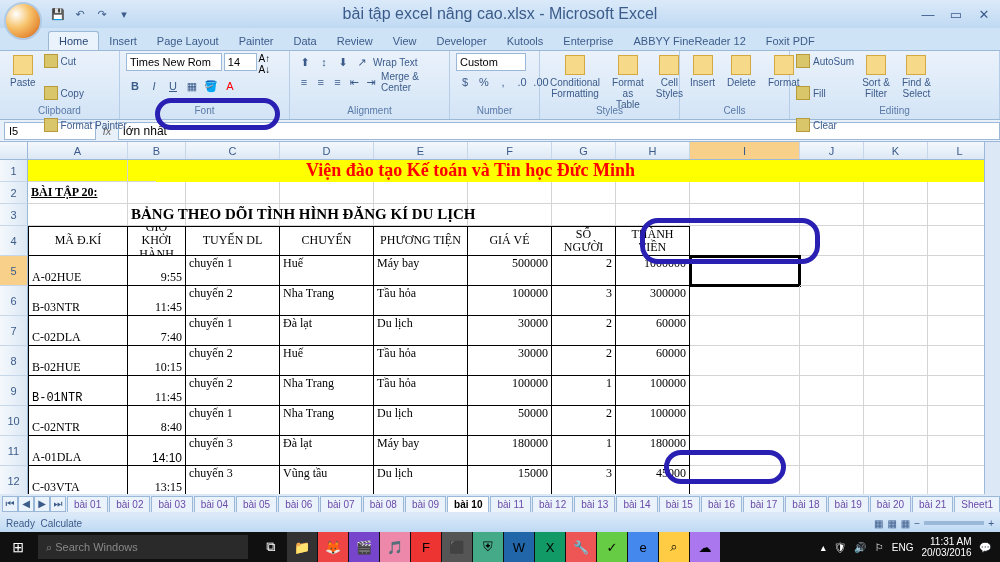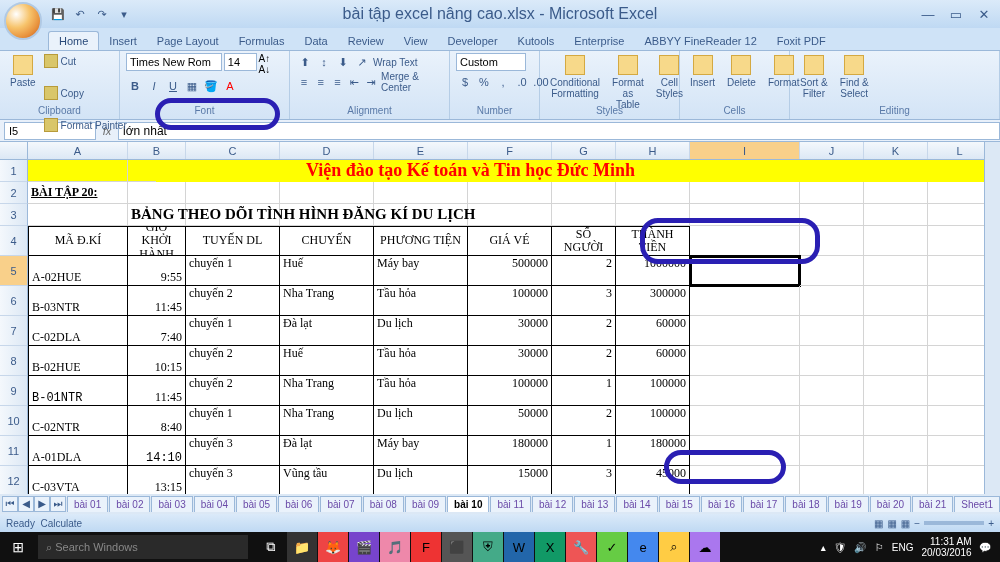--- a/index.html
+++ b/index.html
@@ -83,21 +83,21 @@
     <span>—</span>
     <span>▭</span>
     <span>✕</span>
   </div>
 </div>
 
 <div class="ribbon-tabs">
   <div class="ribbon-tab active">Home</div>
   <div class="ribbon-tab">Insert</div>
   <div class="ribbon-tab">Page Layout</div>
-  <div class="ribbon-tab">Formulas</div>
+  <div class="ribbon-tab">Painter</div>
   <div class="ribbon-tab">Data</div>
   <div class="ribbon-tab">Review</div>
   <div class="ribbon-tab">View</div>
   <div class="ribbon-tab">Developer</div>
   <div class="ribbon-tab">Kutools</div>
   <div class="ribbon-tab">Enterprise</div>
   <div class="ribbon-tab">ABBYY FineReader 12</div>
   <div class="ribbon-tab">Foxit PDF</div>
 </div>
 
@@ -216,20 +216,34 @@
         </div>
       <div class="big-btn">
           <div class="ic"></div>
           <span>Format</span>
         </div>
     </div>
     <div class="rgroup-label">Cells</div>
   </div>
   <div class="rgroup" style="flex:1">
     <div class="rgroup-body">
+      <div class="small-row">
+        <div>
+            <span class="sic"></span>
+            <span>AutoSum</span>
+          </div>
+        <div>
+            <span class="sic"></span>
+            <span>Fill</span>
+          </div>
+        <div>
+            <span class="sic"></span>
+            <span>Clear</span>
+          </div>
+      </div>
       <div class="big-btn">
           <div class="ic"></div>
           <span style="white-space:pre-line;text-align:center">Sort &amp;
 Filter</span>
         </div>
       <div class="big-btn">
           <div class="ic"></div>
           <span style="white-space:pre-line;text-align:center">Find &amp;
 Select</span>
         </div>
@@ -415,21 +429,21 @@
         <div class="cell cG bordered num" style="font-family:Times New Roman,serif;align-items:flex-start">2</div>
         <div class="cell cH bordered num" style="font-family:Times New Roman,serif;align-items:flex-start">100000</div>
         <div class="cell cI "></div>
         <div class="cell cJ "></div>
         <div class="cell cK "></div>
         <div class="cell cL "></div>
       </div>
       <div class="grid-row ">
         <div class="rowh">11</div>
         <div class="cell cA bordered bl" style="font-family:Times New Roman,serif;align-items:flex-end">A-01DLA</div>
-        <div class="cell cB bordered num" style="font-family:Liberation Mono, monospace;align-items:flex-end">14:10</div>
+        <div class="cell cB bordered num" style="font-family:Liberation Sans, sans-serif;align-items:flex-end">14:10</div>
         <div class="cell cC bordered" style="font-family:Times New Roman,serif;align-items:flex-start">chuyến 3</div>
         <div class="cell cD bordered" style="font-family:Times New Roman,serif;align-items:flex-start">Đà lạt</div>
         <div class="cell cE bordered" style="font-family:Times New Roman,serif;align-items:flex-start">Máy bay</div>
         <div class="cell cF bordered num" style="font-family:Times New Roman,serif;align-items:flex-start">180000</div>
         <div class="cell cG bordered num" style="font-family:Times New Roman,serif;align-items:flex-start">1</div>
         <div class="cell cH bordered num" style="font-family:Times New Roman,serif;align-items:flex-start">180000</div>
         <div class="cell cI "></div>
         <div class="cell cJ "></div>
         <div class="cell cK "></div>
         <div class="cell cL "></div>

